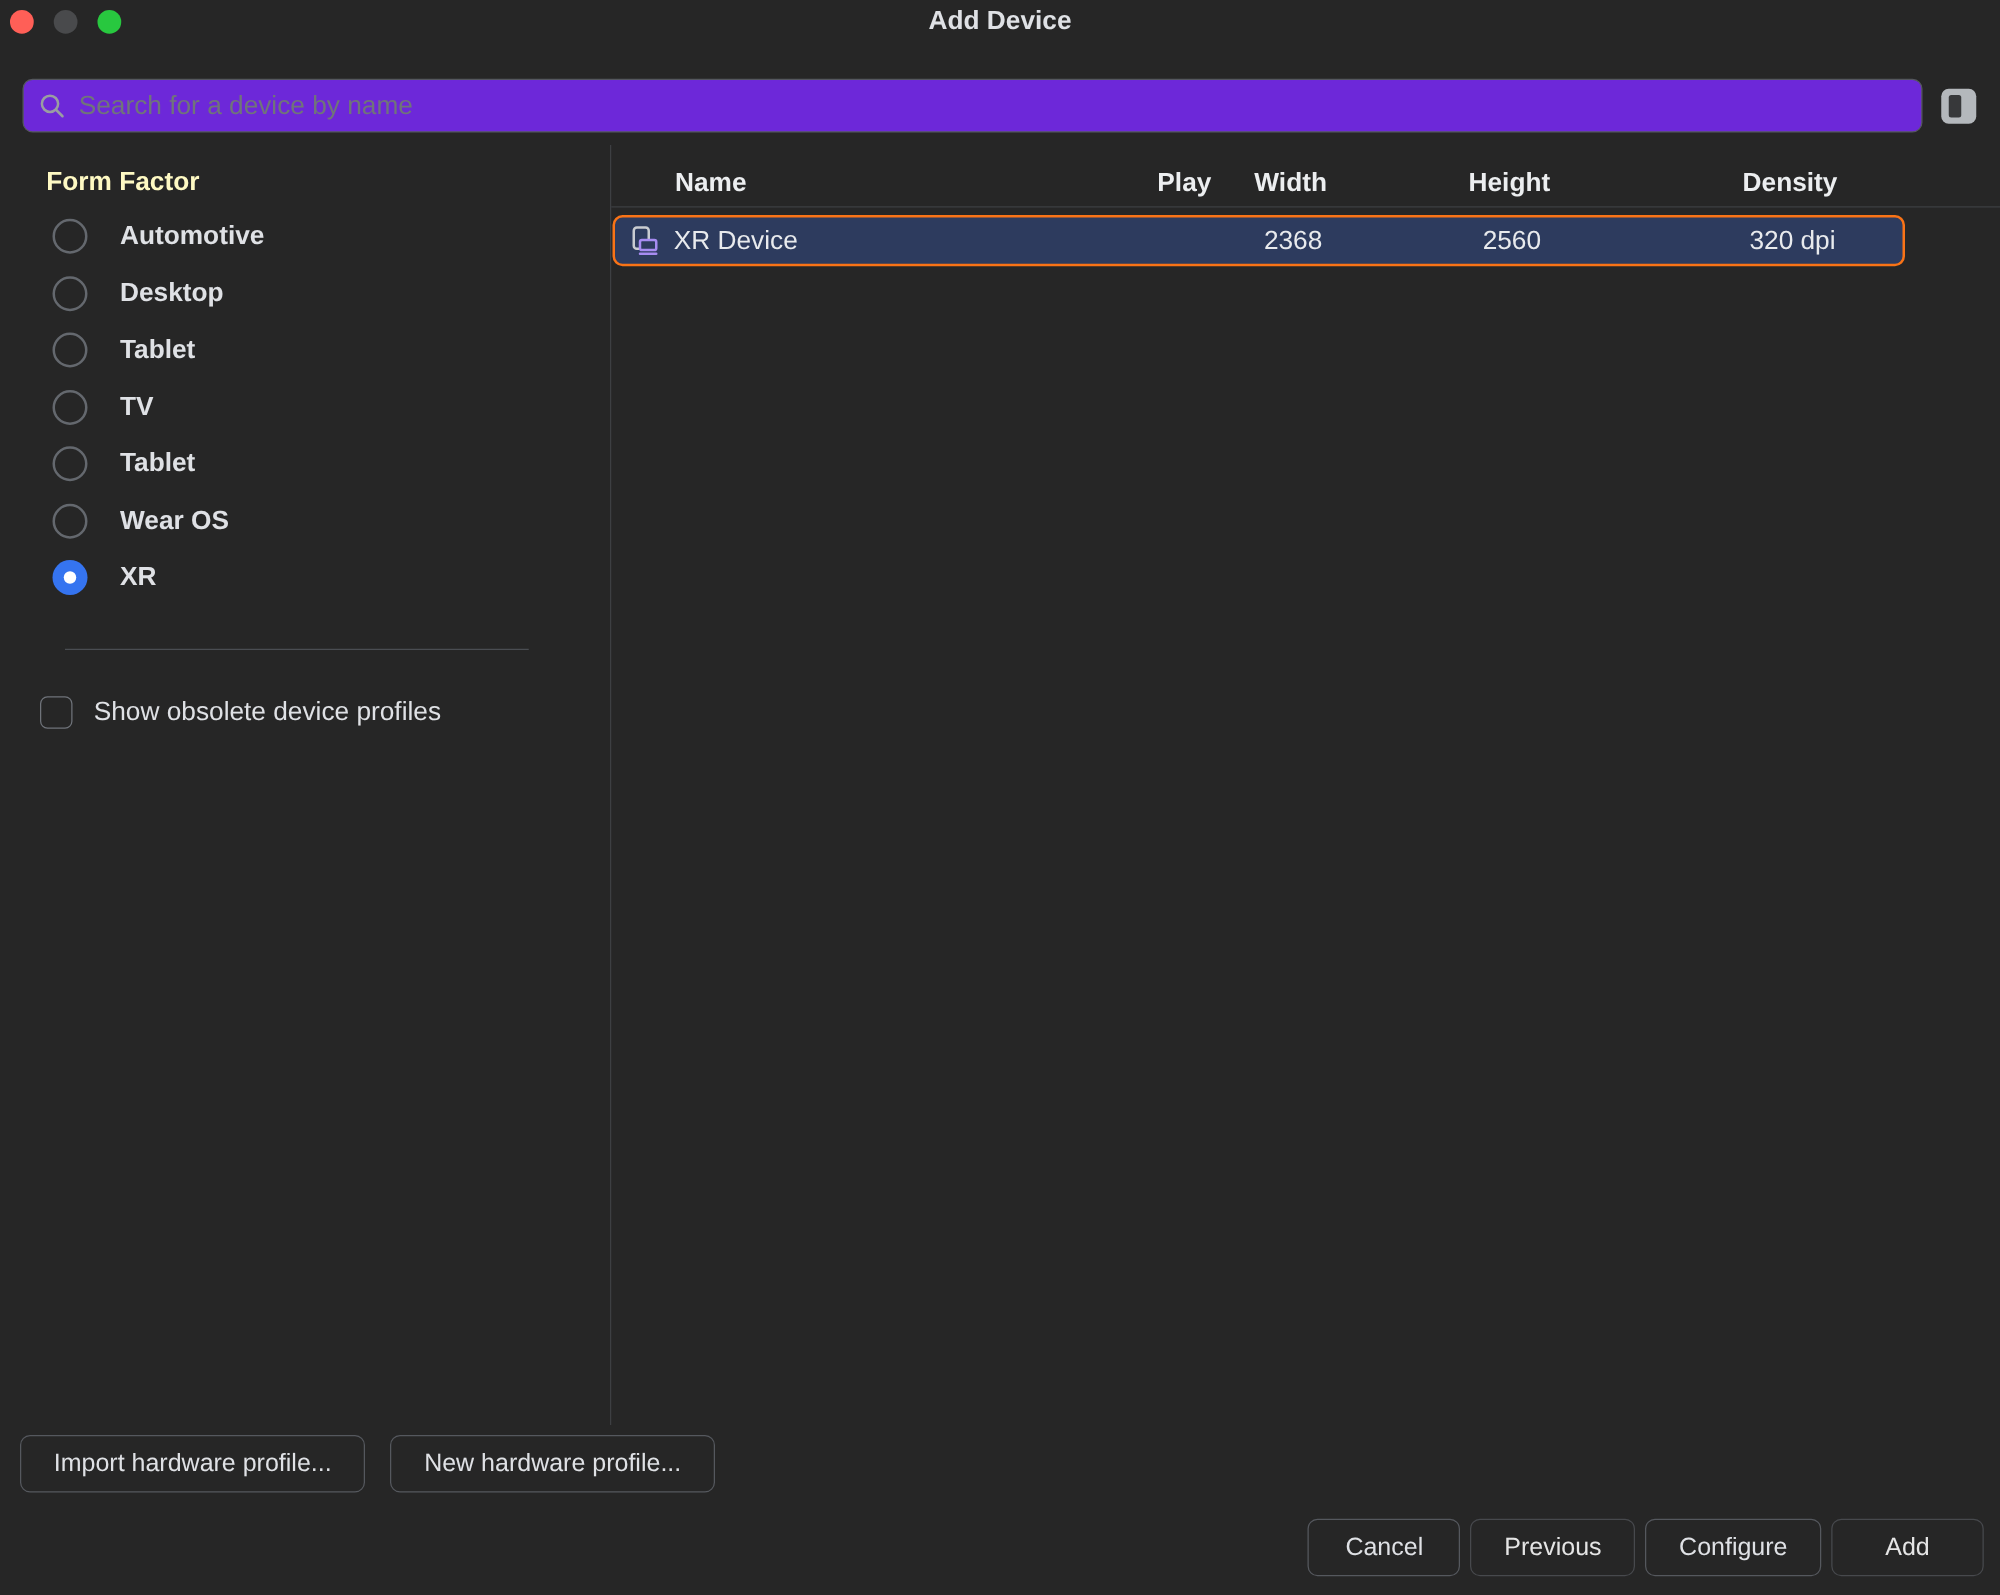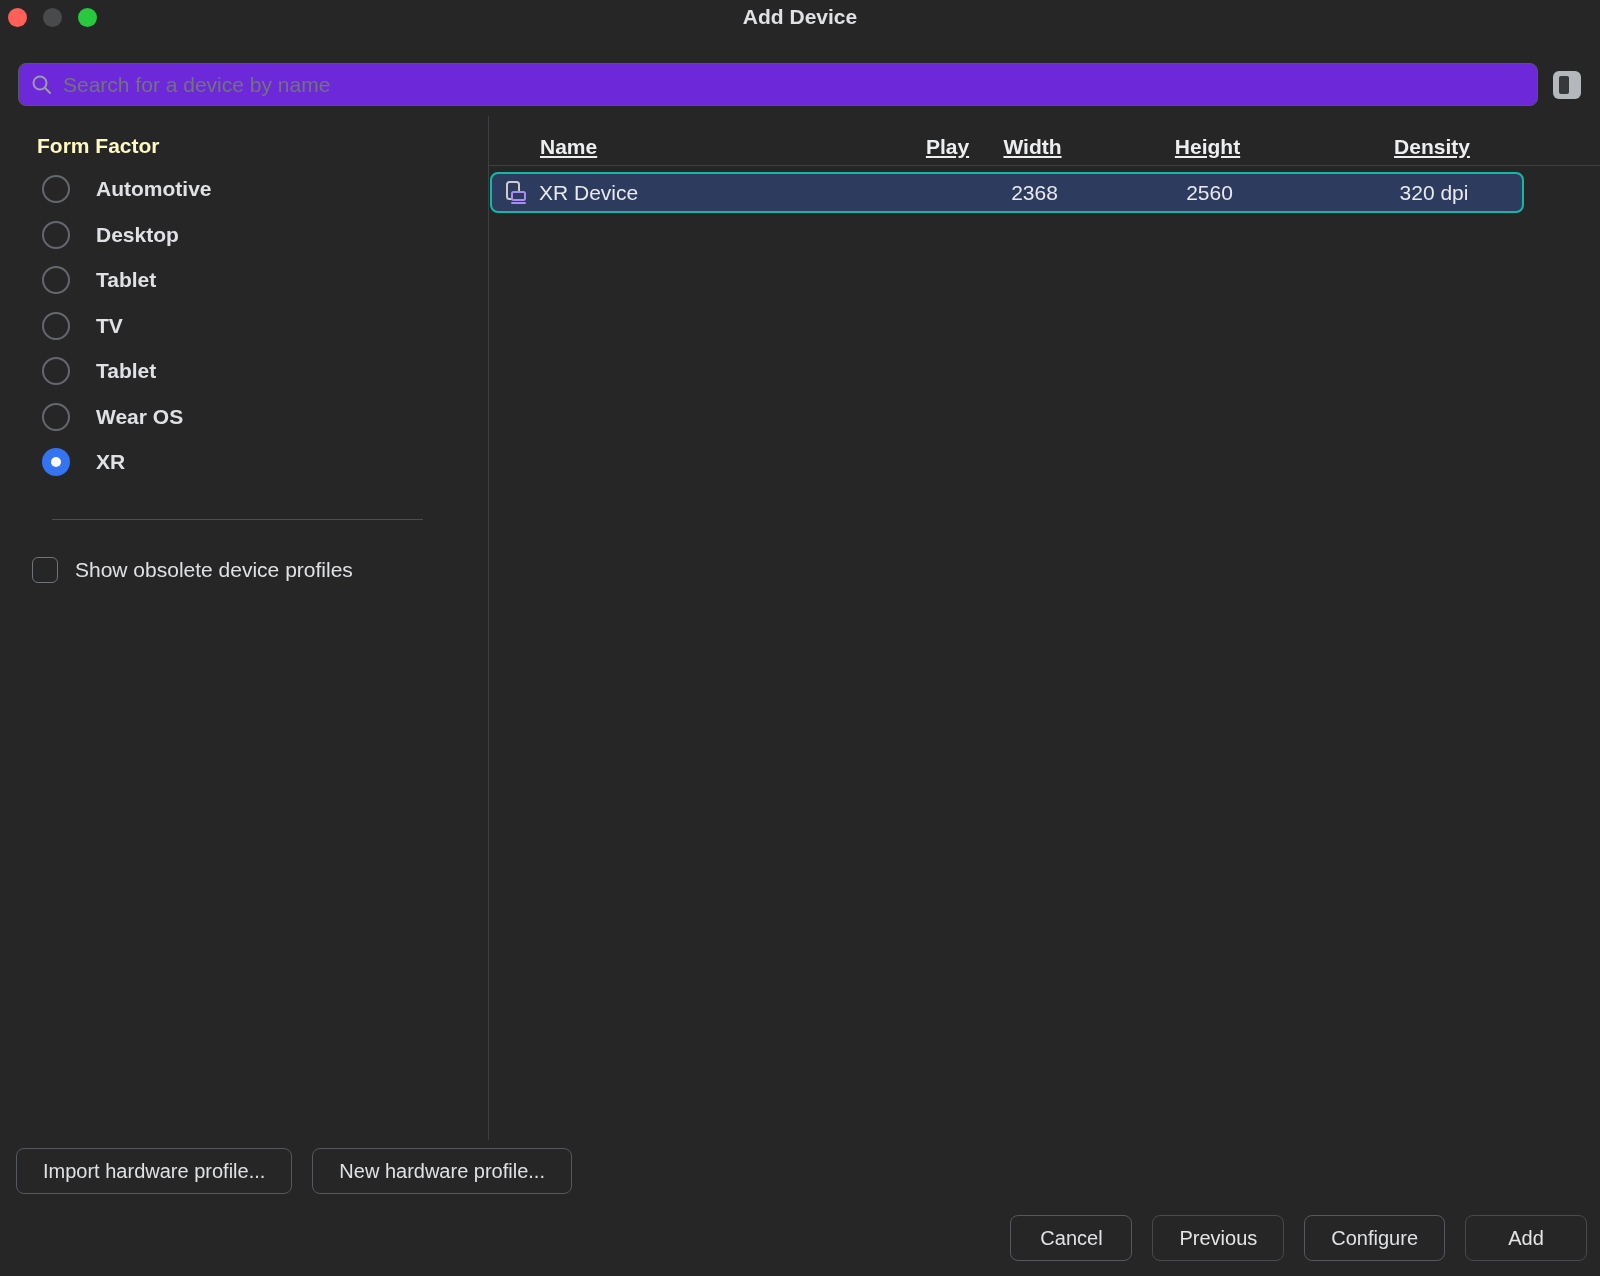--- a/index.html
+++ b/index.html
@@ -70,44 +70,44 @@
   .checkbox {
     width: 26px; height: 26px; border: 1.5px solid #6f737a; border-radius: 6px;
     background: transparent; flex: 0 0 auto;
   }
   .checkbox-label { margin-left: 17px; font-size: 21px; color: #dfe1e5; }
 
   
   .table-grid { display: grid; grid-template-columns: 415px 85px 85px 265px 184px; align-items: center; }
   .table-header {
     position: absolute; left: 490px; top: 128px; width: 1034px; height: 37px;
-    font-weight: bold; font-size: 21px; color: #eceef0; text-decoration: underline;
+    font-weight: bold; font-size: 21px; color: #eceef0;
   }
   .table-header .col-name { padding-left: 50px; text-align: left; }
   .col-center { text-align: center; }
   .header-sep { position: absolute; left: 489px; top: 165px; width: 1111px; height: 1px; background: #3d3f42; }
 
   .device-row {
     position: absolute; left: 490px; top: 172px; width: 1034px; height: 41px;
-    border: 2px solid #14b8a6; border-radius: 8px; background: #2d3b5e;
+    border: 2px solid #f97316; border-radius: 8px; background: #2d3b5e;
     font-size: 21px; color: #e8eaed; cursor: default;
   }
   .device-row .name-cell { display: flex; align-items: center; padding-left: 12px; }
   .device-row .name-cell svg { margin-right: 9px; flex: 0 0 auto; }
 
   
   .btn {
     display: inline-flex; align-items: center; justify-content: center;
     height: 46px; border: 1px solid #55585e; border-radius: 8px;
     background: transparent; color: #dfe1e5; font-size: 20px;
     font-family: "Liberation Sans", sans-serif; cursor: default; padding: 0 26px;
   }
   .btn.disabled { color: #e5e5e5; border-color: #47494d; }
   .footer-left { position: absolute; left: 16px; top: 1148px; display: flex; gap: 20px; }
-  .footer-right { position: absolute; right: 13px; top: 1215px; display: flex; gap: 20px; }
+  .footer-right { position: absolute; right: 13px; top: 1215px; display: flex; gap: 8px; }
   .footer-right .btn { min-width: 122px; }
 </style>
 </head>
 <body>
 
 <div id="app">
 
   <div class="titlebar">
     <span class="traffic red"></span>
     <span class="traffic gray"></span>

